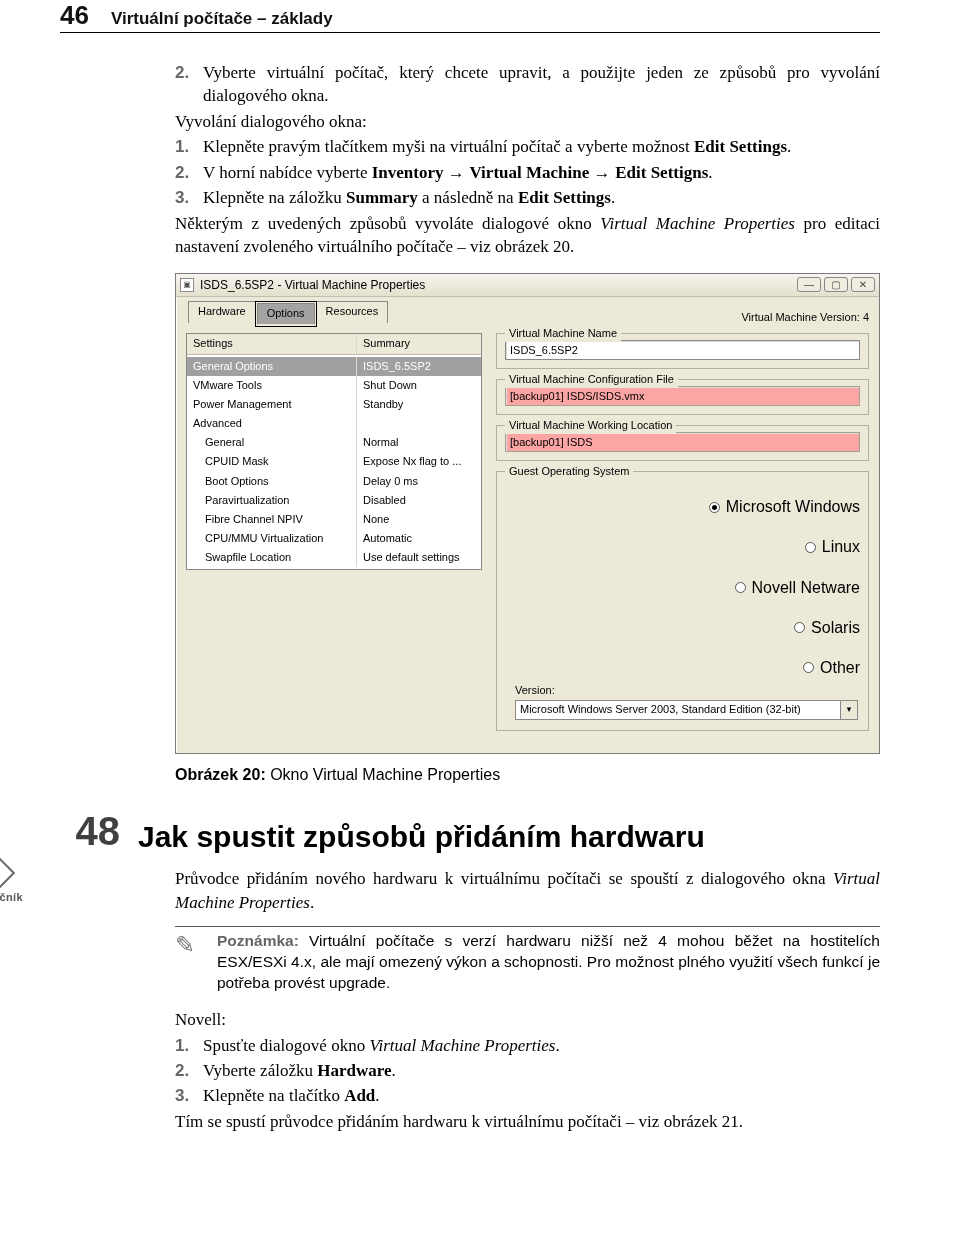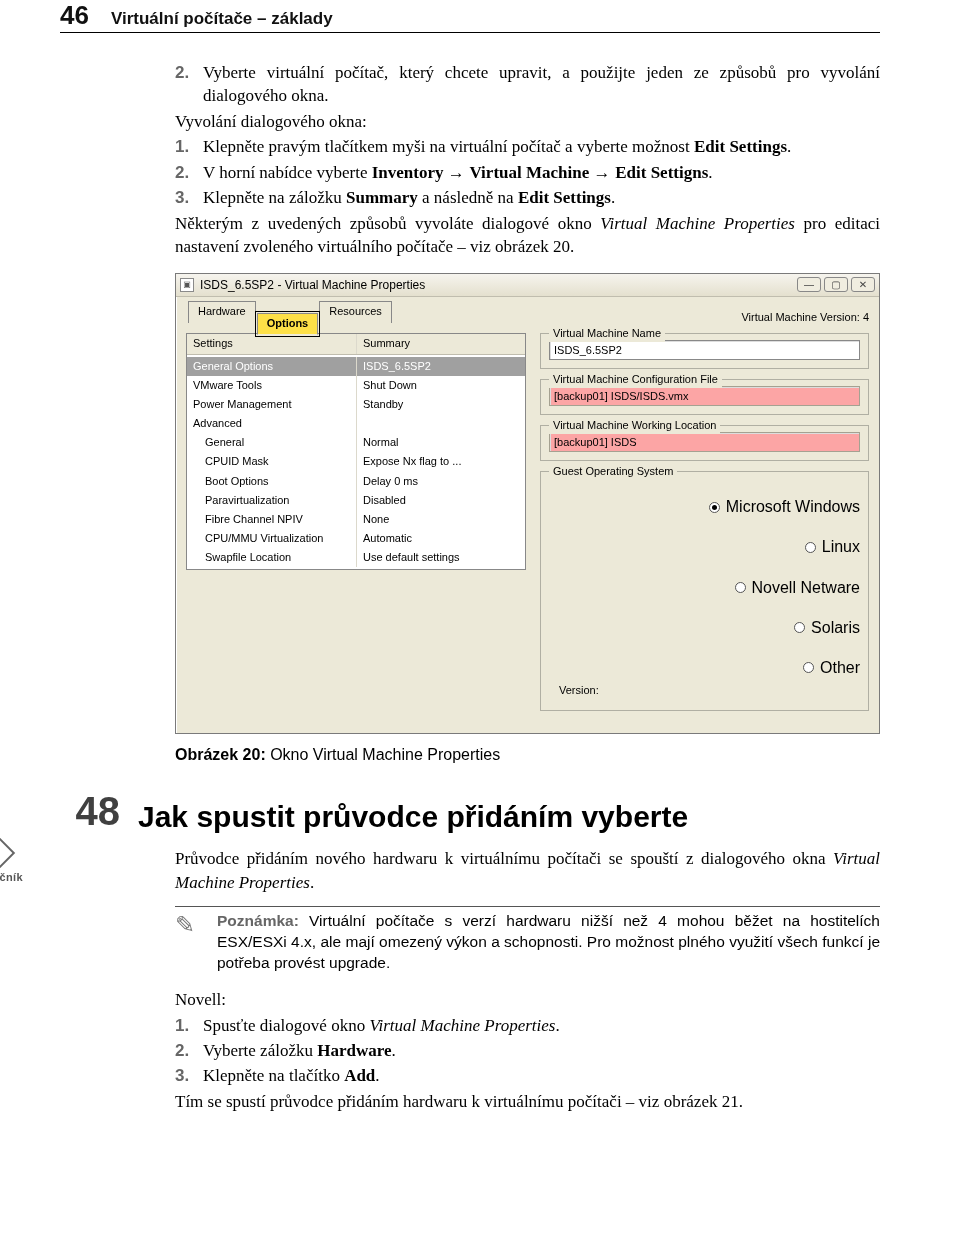--- a/index.html
+++ b/index.html
@@ -106,31 +106,30 @@
   .tab {
     font-size: 11px;
     padding: 2px 9px 3px 9px;
     border: 1px solid #888;
     border-bottom: none;
     background: #ece9d8;
     margin-right: 1px;
     position: relative;
   }
   .tab.active {
-    background: #fde047;
+    background: #a3a3a3;
     z-index: 2;
-    top: 12px;
+    top: 2px;
     border-bottom: 1px solid #ece9d8;
-    font-weight: bold;
   }
   .tab.boxed {
     outline: 1px solid #000;
     outline-offset: 1px;
   }
-  .left-panel { width: 340px; }
+  .left-panel { width: 296px; }
   .vm-version { text-align: right; font-size: 11px; margin-bottom: 2px; }
   .settings-table {
     width: 100%;
     border: 1px solid #888;
     background: #fff;
     font-size: 11px;
   }
   .settings-head {
     display: flex;
     background: #ece9d8;
@@ -416,36 +415,40 @@
                   <div class="radio-row">
                     <span class="radio"></span>
                     <span>Solaris</span>
                   </div>
                   <div class="radio-row">
                     <span class="radio"></span>
                     <span>Other</span>
                   </div>
                 </div>
               <div class="version-label">Version:</div>
+              <div class="dropdown" style="margin:0 2px 0 10px; width:calc(100% - 12px);">
+                <span>Microsoft Windows Server 2003, Standard Edition (32-bit)</span>
+                <span class="dd-btn">▾</span>
+              </div>
             </div>
           </div>
         </div>
       </div>
     </div>
 
     <div class="caption">
       <span class="cap-b">Obrázek 20:</span><span> Okno Virtual Machine Properties</span>
     </div>
   </div>
 
   <div class="content tip-block">
     <div class="tip-row">
       <div class="tip-num">48</div>
       <div style="flex:1;">
-        <div class="tip-title">Jak spustit průvodce přidáním vyberte</div>
+        <div class="tip-title">Jak spustit způsobů přidáním hardwaru</div>
       </div>
     </div>
     <div class="tip-zacatecnik" style="position:absolute; top:38px; left:-115px;">
       <div class="z-icon">
           <span>Z</span>
         </div>
       <div class="z-label">začátečník</div>
     </div>
 
     <p class="tip-intro justify">

